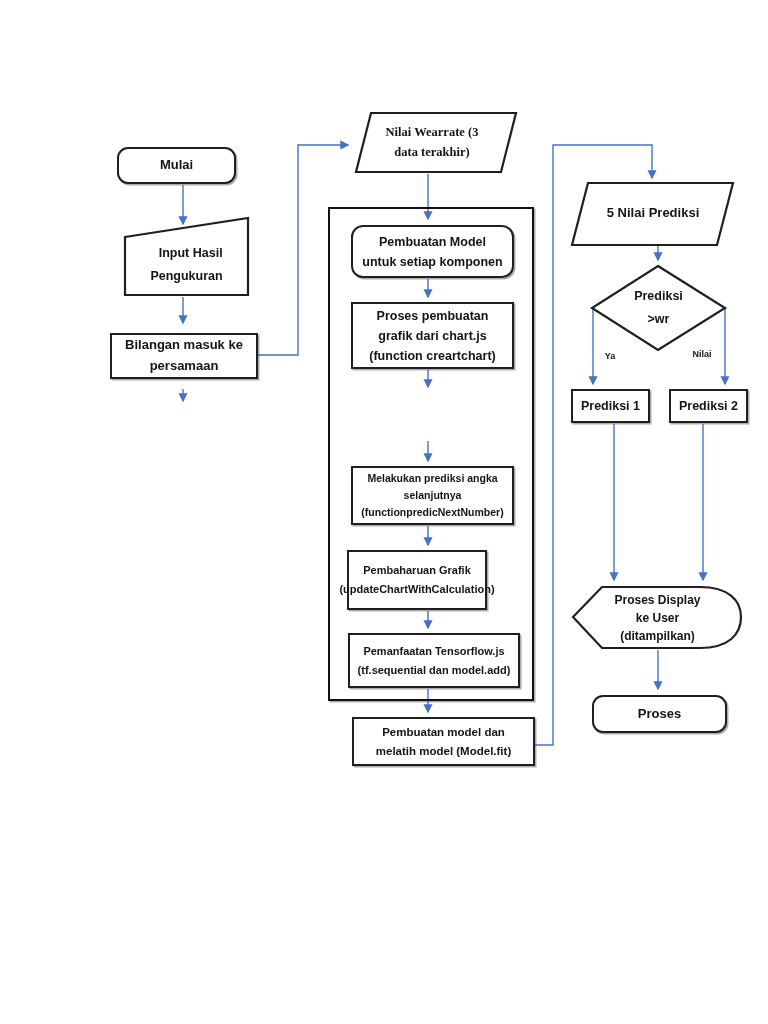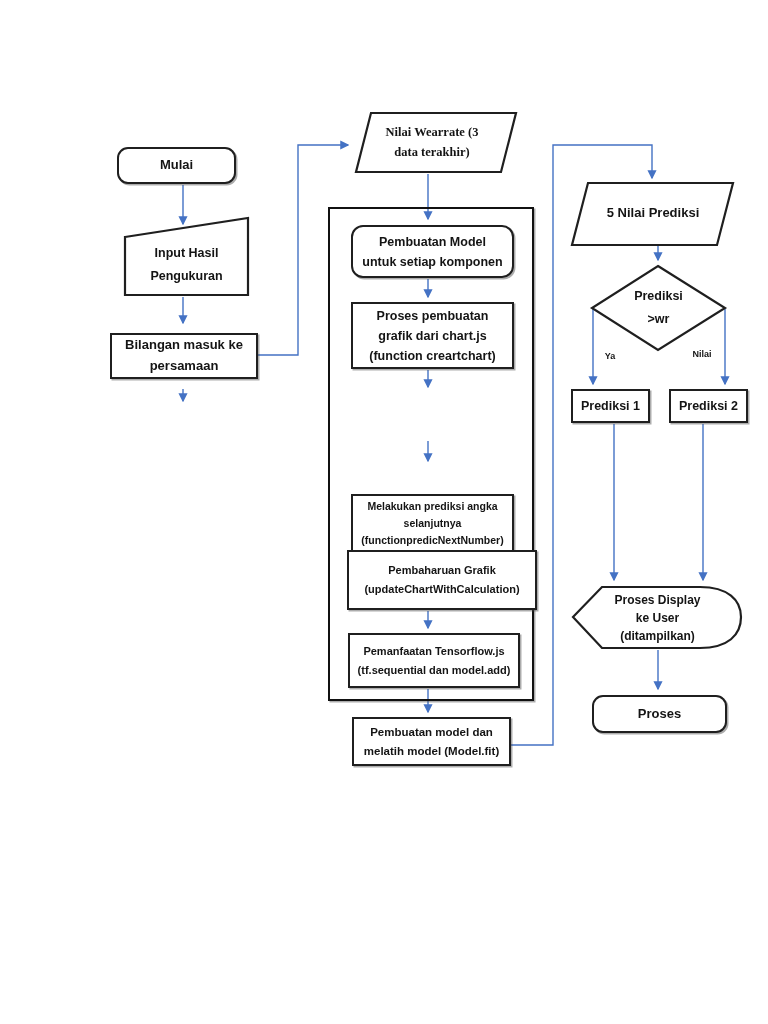--- a/index.html
+++ b/index.html
@@ -21,21 +21,21 @@
   }
   .lbl{
     position:absolute;display:flex;align-items:center;justify-content:center;
     text-align:center;white-space:pre-line;font-weight:700;color:#141414;
   }
   .fs13{font-size:13px;line-height:1.6;}
   .fs125{font-size:12.5px;line-height:1.6;}
   .fs12{font-size:12px;line-height:1.5;}
   .fs115{font-size:11.5px;line-height:1.65;}
   .fs11{font-size:11px;line-height:1.7;}
-  .fs105{font-size:10.5px;line-height:1.65;margin-top:28px;}
+  .fs105{font-size:10.5px;line-height:1.65;}
   .fs9{font-size:9px;line-height:1.2;}
   .lh18{line-height:1.85;}
 </style>
 </head>
 <body>
 
 <div class="page">
 
   <svg class="layer" viewBox="0 0 768 1024">
     <defs>
@@ -96,48 +96,48 @@
 (function creartchart)</span>
   </div>
 
 
   <div class="node fs105" style="left:351px;top:466px;width:163px;height:59px;">
     <span>Melakukan prediksi angka
 selanjutnya
 (functionpredicNextNumber)</span>
   </div>
 
-  <div class="node fs11" style="left:347px;top:550px;width:190px;height:60px;">
+  <div class="node fs11" style="left:347px;top:550px;width:140px;height:60px;">
     <span>Pembaharuan Grafik
 (updateChartWithCalculation)</span>
   </div>
 
   <div class="node fs11" style="left:348px;top:633px;width:172px;height:55px;">
     <span>Pemanfaatan Tensorflow.js
 (tf.sequential dan model.add)</span>
   </div>
 
-  <div class="node fs115" style="left:352px;top:717px;width:159px;height:49px;">
+  <div class="node fs115" style="left:352px;top:717px;width:183px;height:49px;">
     <span>Pembuatan model dan
 melatih model (Model.fit)</span>
   </div>
 
   <div class="node fs125" style="left:571px;top:389px;width:79px;height:34px;">
     <span>Prediksi 1</span>
   </div>
 
   <div class="node fs125" style="left:669px;top:389px;width:79px;height:34px;">
     <span>Prediksi 2</span>
   </div>
 
   <div class="node rounded fs13" style="left:592px;top:695px;width:135px;height:38px;">
     <span>Proses</span>
   </div>
 
-  <div class="lbl fs125 lh18" style="left:125px;top:240px;width:123px;height:50px;">Input Hasil
+  <div class="lbl fs125 lh18" style="left:125px;top:240px;width:123px;height:50px;text-align:right;">Input Hasil
 Pengukuran</div>
 
   <div class="lbl fs125" style="left:356px;top:116px;width:152px;height:52px;font-family:Liberation Serif, serif;">Nilai Wearrate (3
 data terakhir)</div>
 
   <div class="lbl fs13" style="left:573px;top:188px;width:160px;height:50px;">5 Nilai Prediksi</div>
 
   <div class="lbl fs125 lh18" style="left:592px;top:274px;width:133px;height:68px;">Prediksi
 &gt;wr</div>
 

